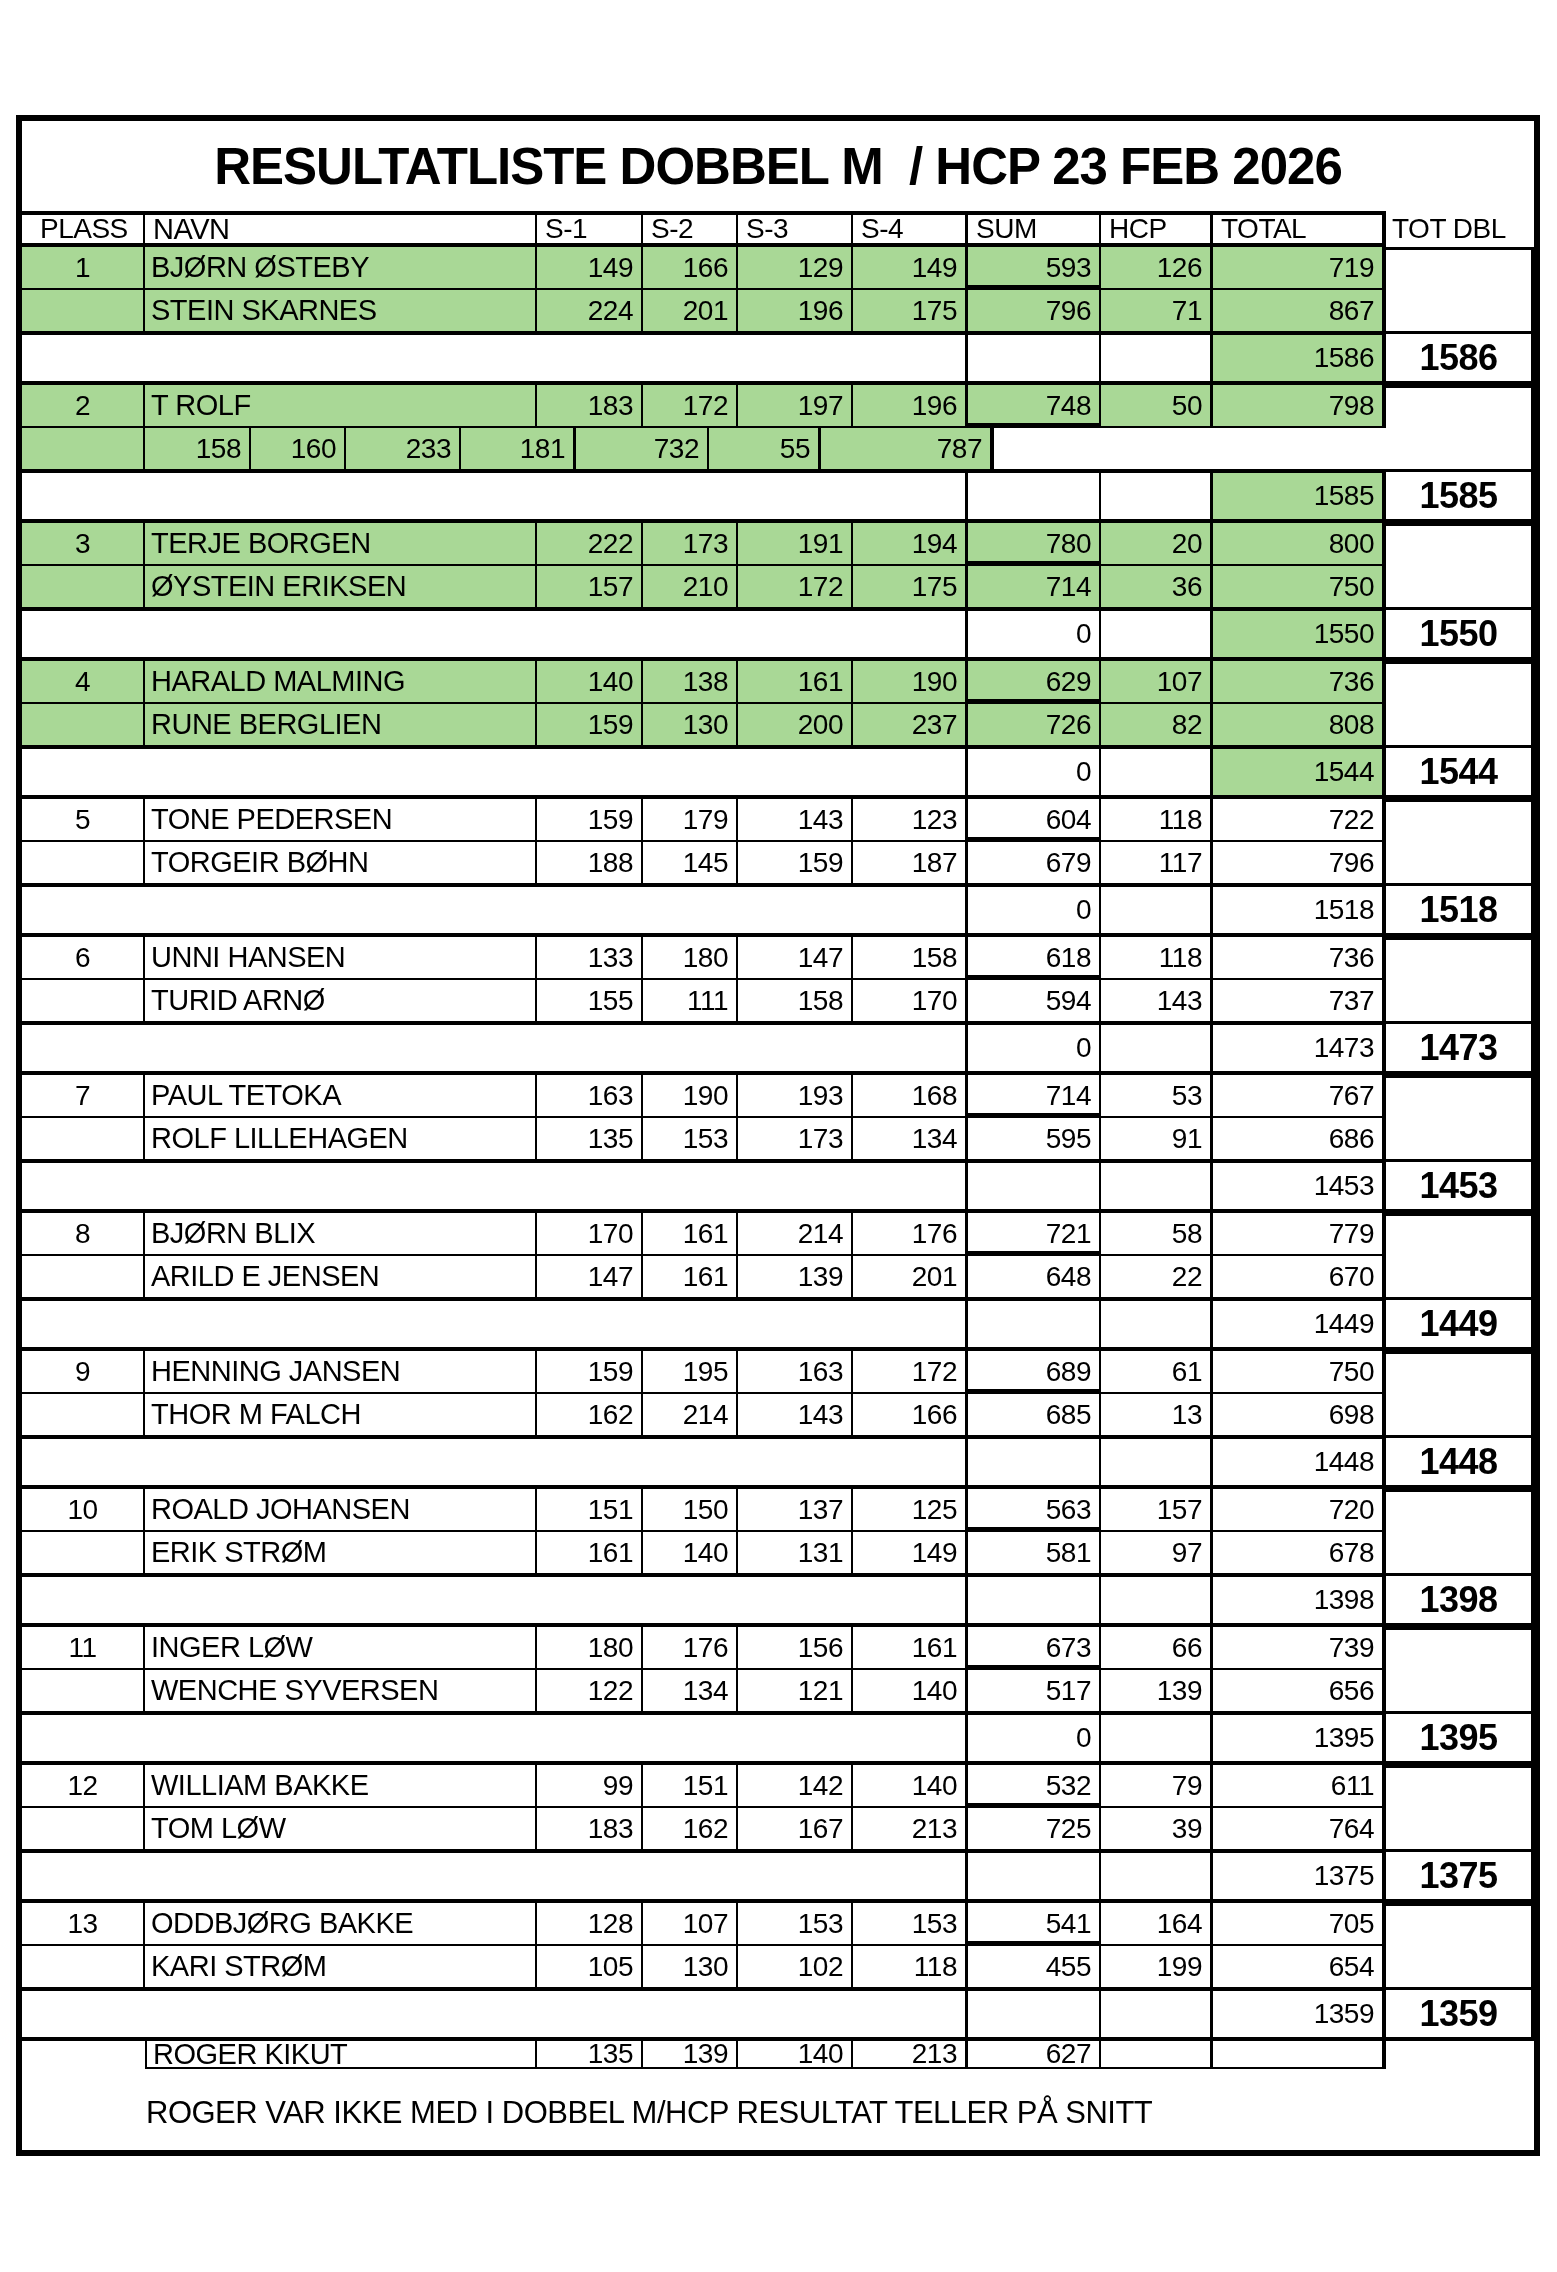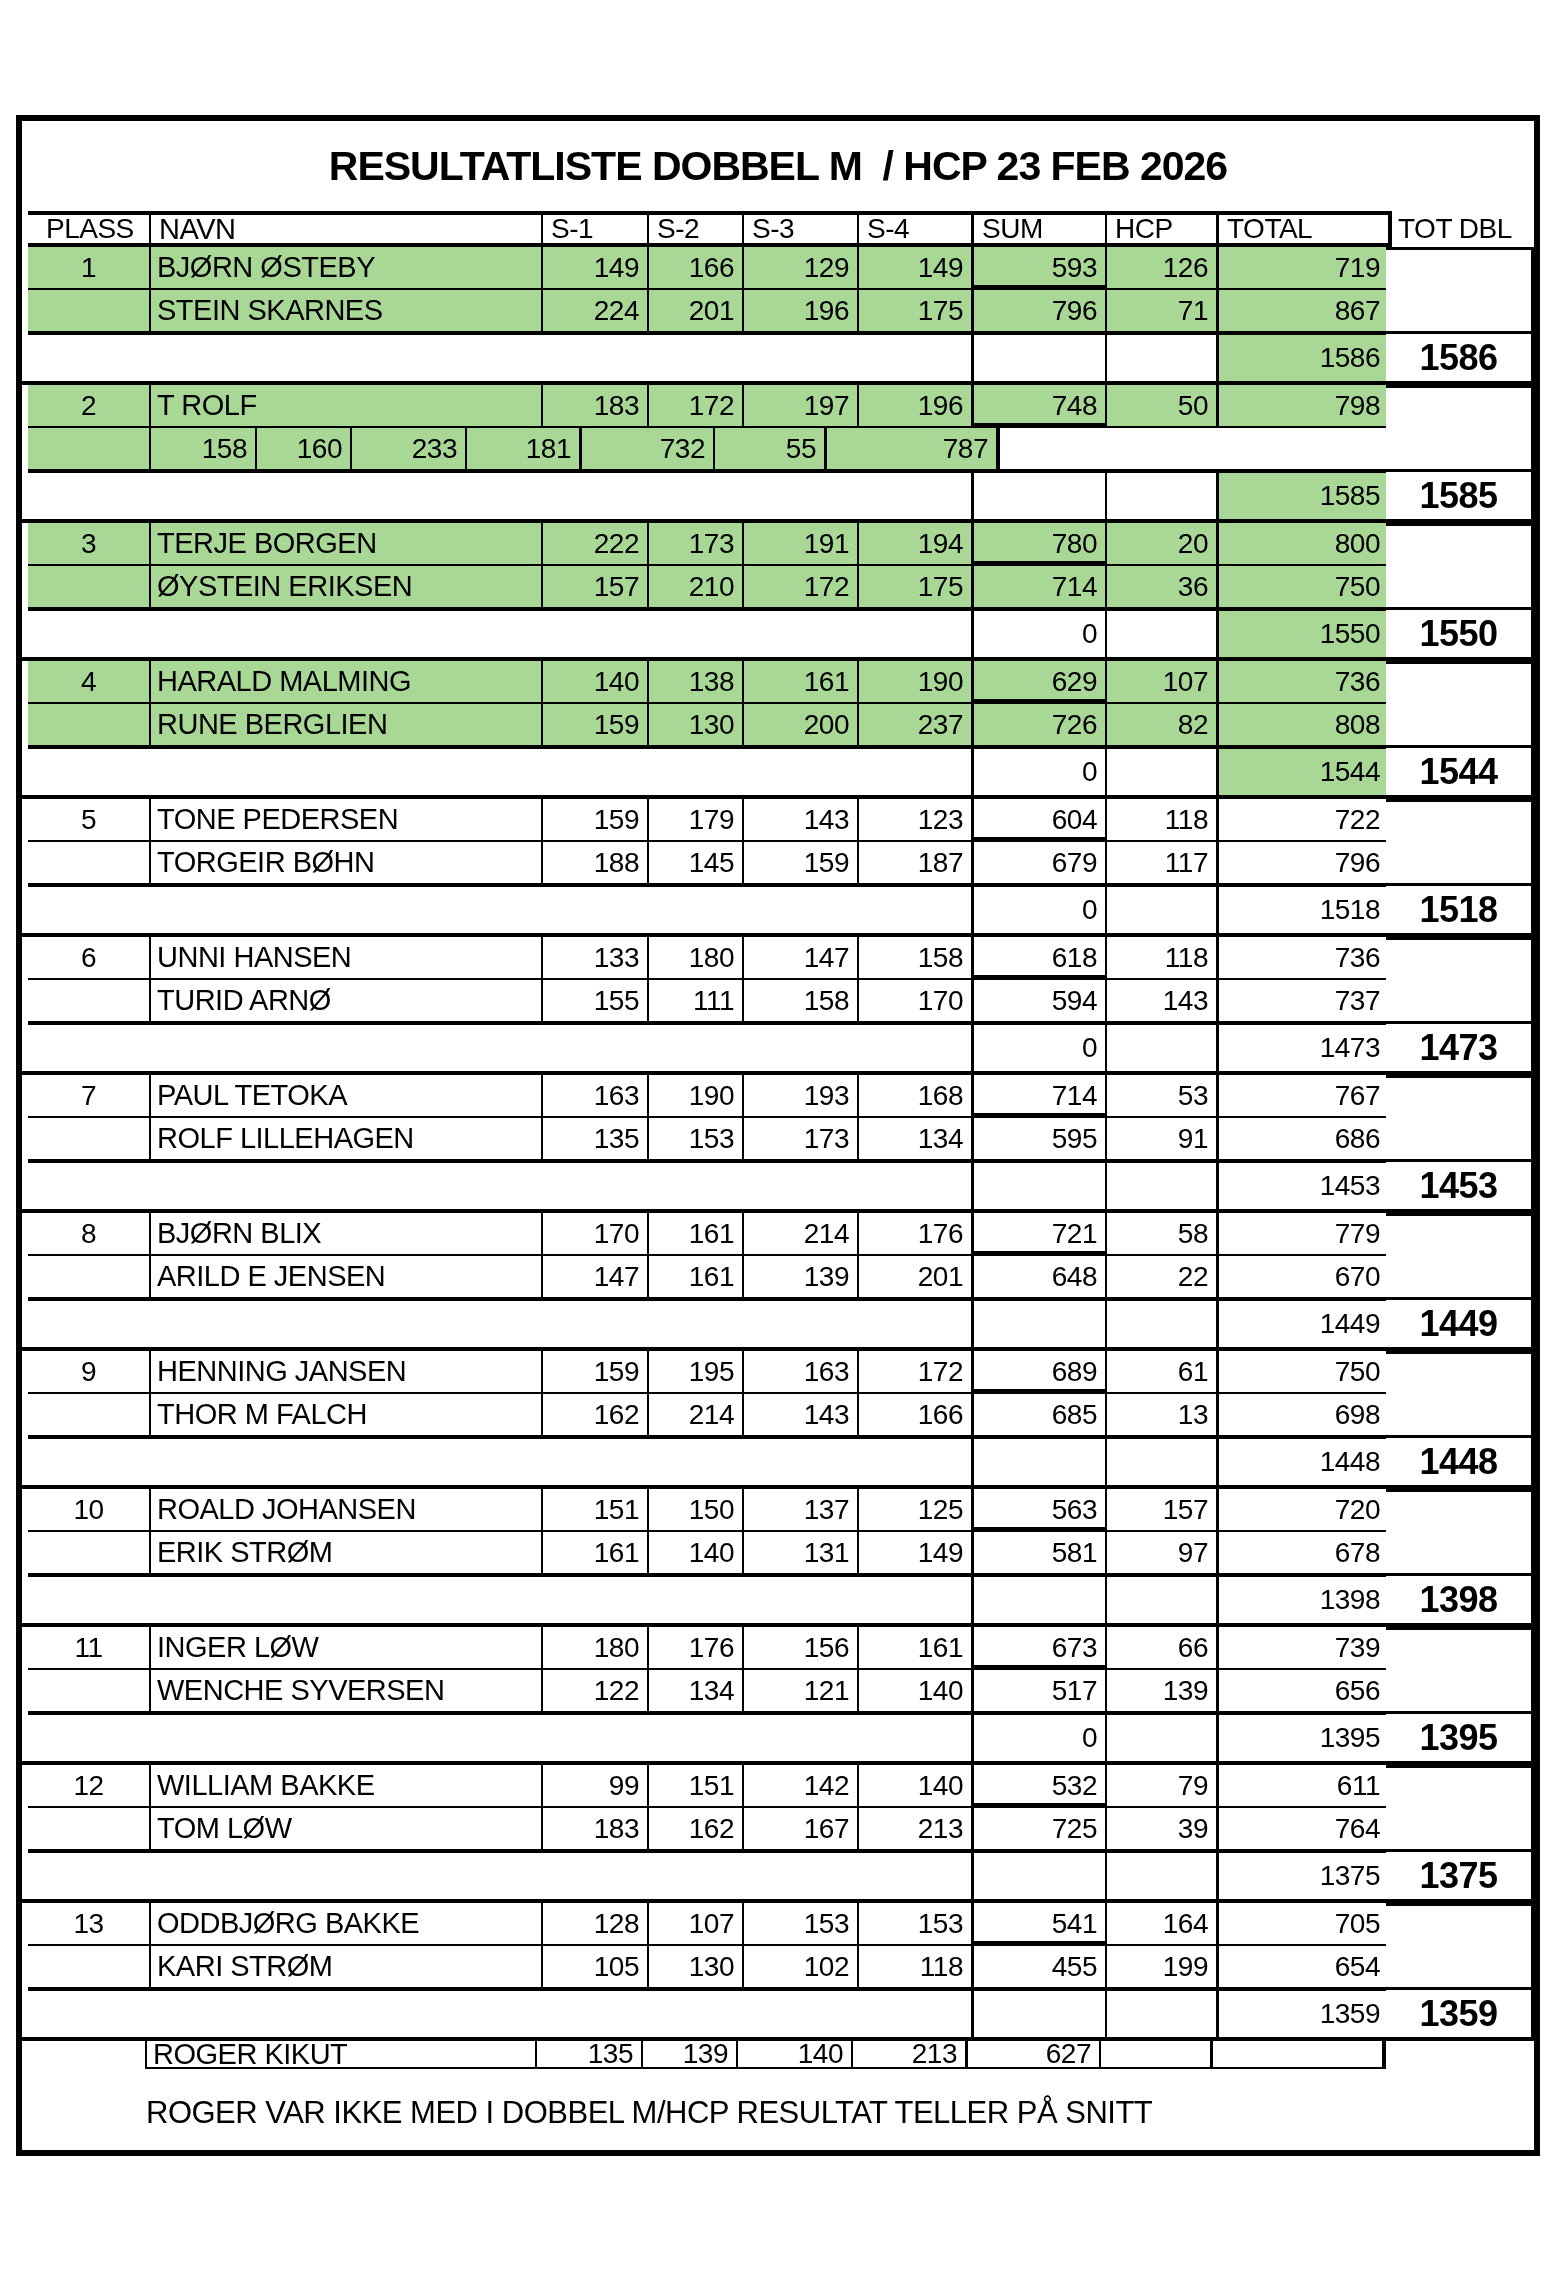--- a/index.html
+++ b/index.html
@@ -1,23 +1,23 @@
 <!DOCTYPE html>
 <html><head>
 <meta charset="utf-8">
 <style>
   html,body{margin:0;padding:0;background:#ffffff;}
   body{width:1557px;height:2272px;position:relative;overflow:hidden;
        font-family:"Liberation Sans","DejaVu Sans",sans-serif;color:#000;}
   .sheet{position:absolute;left:16px;top:115px;width:1524px;height:2041px;
          border:6px solid #000;box-sizing:border-box;background:#fff;}
   .title{height:90px;display:flex;align-items:center;justify-content:center;
-         font-weight:bold;font-size:41px;letter-spacing:-1px;white-space:pre;}
+         font-weight:bold;font-size:51px;letter-spacing:-1px;white-space:pre;}
   .tbl{position:relative;width:1512px;letter-spacing:-0.5px;}
-  .row{display:flex;width:1364px;box-sizing:border-box;margin-left:6px;}
+  .row{display:flex;width:1364px;box-sizing:border-box;}
   .c{box-sizing:border-box;height:100%;border-right:2px solid #000;
      display:flex;align-items:center;overflow:hidden;white-space:nowrap;
      font-size:28px;}
   .w-plass{width:123px;justify-content:center;}
   .w-navn{width:392px;padding-left:6px;font-size:29px;}
   .w-s1{width:106px;}
   .w-s2{width:95px;}
   .w-s3{width:115px;}
   .w-s4{width:115px;border-right-width:3px;}
   .w-sum{width:133px;}

